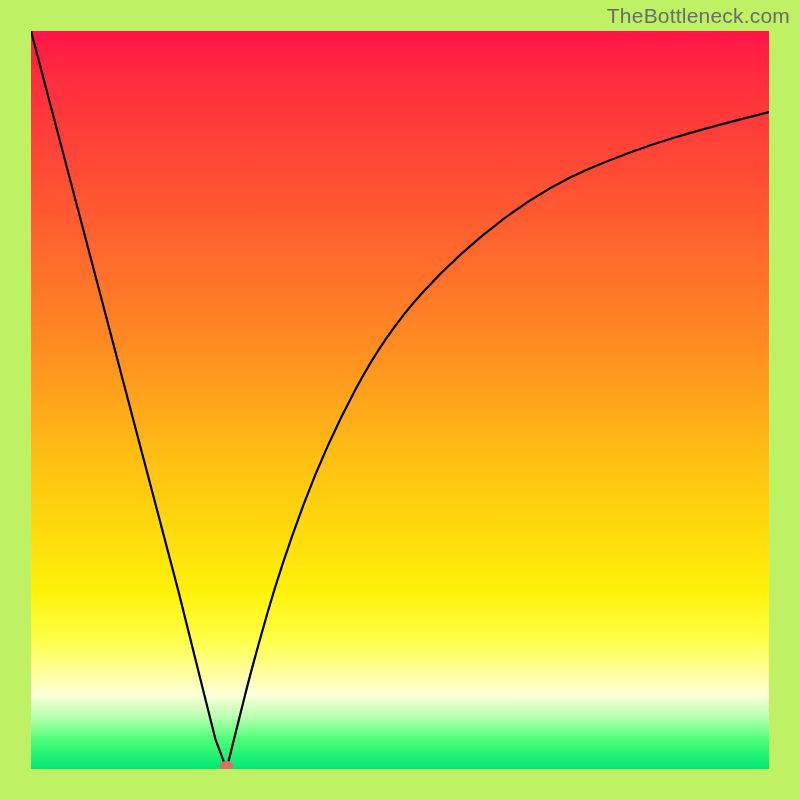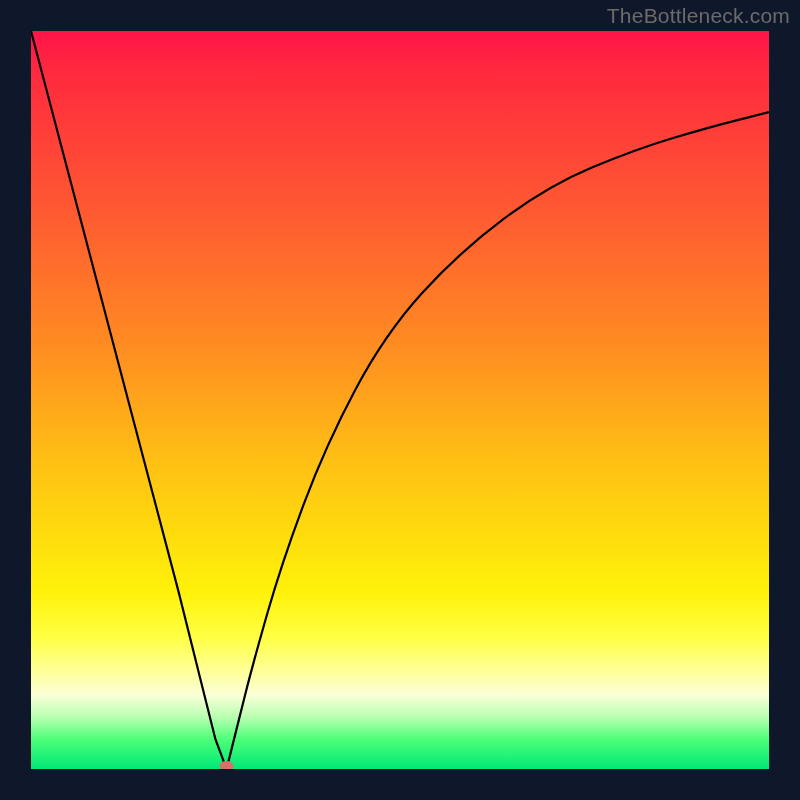--- a/index.html
+++ b/index.html
@@ -8,21 +8,21 @@
     width: 800px;
     height: 800px;
     background: #000;
     font-family: Arial, Helvetica, sans-serif;
     overflow: hidden;
   }
   .frame {
     position: relative;
     width: 800px;
     height: 800px;
-    background: #0f172a;
+    background: #bef264;
   }
   .plot-area {
     position: absolute;
     left: 31px;
     top: 31px;
     width: 738px;
     height: 738px;
     
     background: linear-gradient(
       to bottom,

